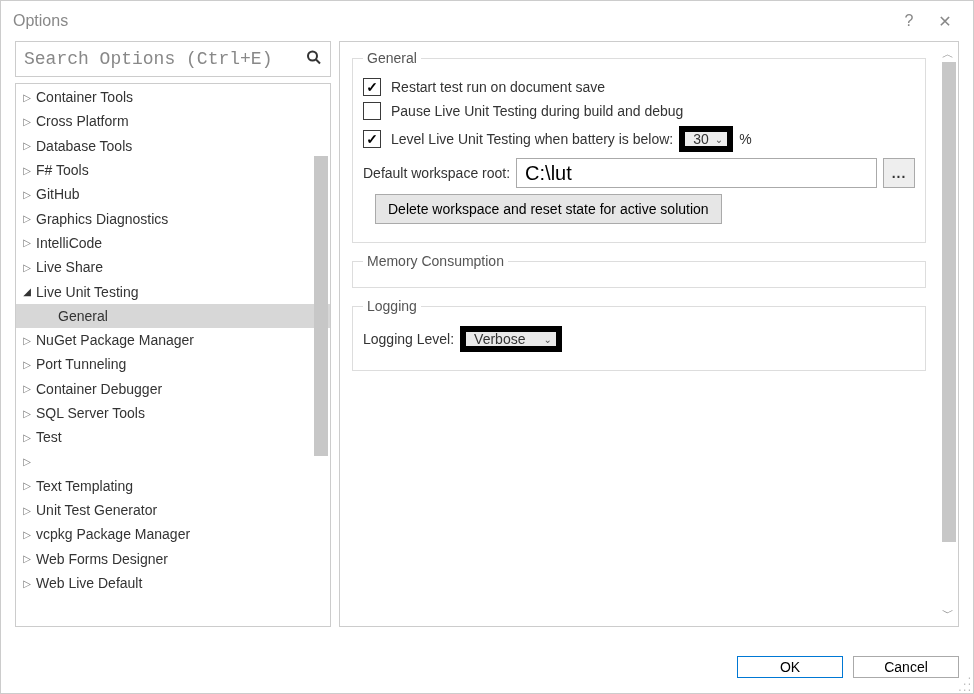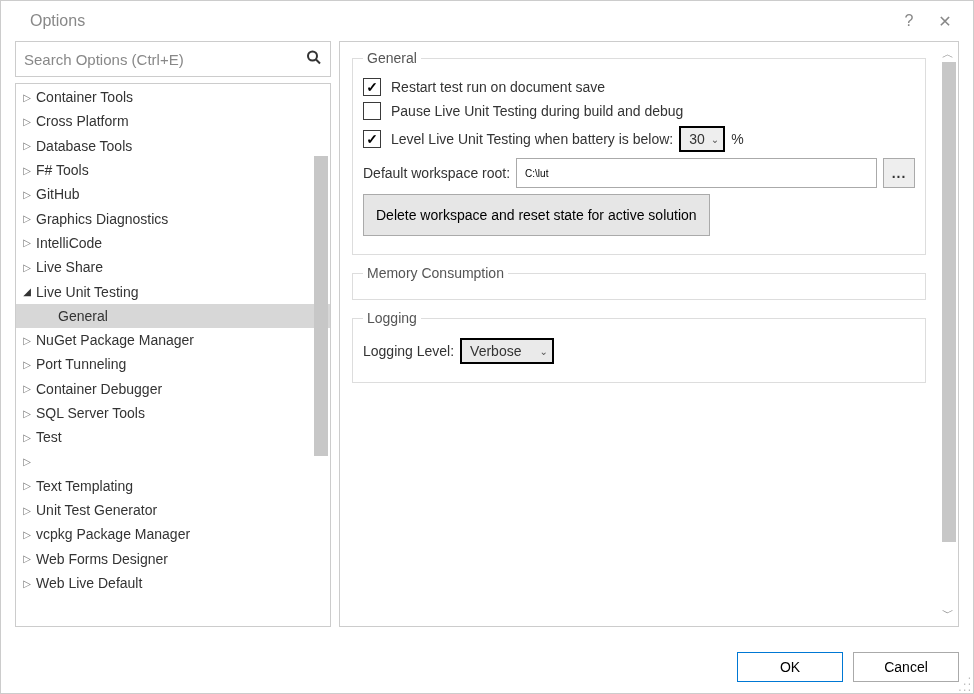--- a/index.html
+++ b/index.html
@@ -17,21 +17,21 @@
     border: 1px solid #ccc;
     position: relative;
     display: flex;
     flex-direction: column;
     box-shadow: 0 4px 20px rgba(0,0,0,0.08);
   }
   .titlebar {
     height: 40px;
     display: flex;
     align-items: center;
-    padding: 0 10px 0 29px;
+    padding: 0 10px 0 12px;
     color: #888;
     font-size: 16px;
   }
   .titlebar-title { flex: 1; }
   .titlebar-btn {
     width: 36px;
     height: 36px;
     display: flex;
     align-items: center;
     justify-content: center;
@@ -55,22 +55,22 @@
     position: relative;
     height: 36px;
     border: 1px solid #ccc;
     margin-bottom: 6px;
   }
   .search-input {
     width: 100%;
     height: 100%;
     border: none;
     padding: 0 36px 0 8px;
-    font-size: 15px;
-    font-family: Liberation Sans, sans-serif;
+    font-size: 18px;
+    font-family: Liberation Mono, monospace;
     color: #8b5cf6;
     outline: none;
   }
   .search-input::placeholder { color: #888; }
   .search-icon {
     position: absolute;
     right: 8px;
     top: 50%;
     transform: translateY(-50%);
     color: #333;
@@ -173,59 +173,60 @@
     margin-right: 4px;
   }
   .checkbox.checked::after {
     content: "✓";
     font-size: 14px;
     font-weight: bold;
     color: #000;
     line-height: 1;
   }
   .num-select, .combo {
-    border: 2px solid #000000;
+    border: 6px solid #000000;
     background: #eee;
     height: 26px;
     display: inline-flex;
     align-items: center;
     padding: 0 4px 0 8px;
     gap: 6px;
   }
   .combo { background: #eaeaea; gap: 18px; }
   .chev {
     font-size: 10px;
     color: #555;
   }
   .textfield {
     flex: 1;
     height: 30px;
     border: 1px solid #aaa;
     padding: 0 8px;
     font-family: inherit;
-    font-size: 10px;
+    font-size: 20px;
     outline: none;
   }
   .browse-btn {
     width: 32px;
     height: 30px;
     border: 1px solid #aaa;
     background: #eee;
     display: flex;
     align-items: center;
     justify-content: center;
     font-weight: bold;
     letter-spacing: 1px;
   }
   .action-btn {
     border: 1px solid #aaa;
     background: #e6e6e6;
-    padding: 12px 12px;
+    padding: 6px 12px;
     font-family: inherit;
     font-size: 14px;
+    margin-left: 12px;
   }
   .numfield {
     width: 72px;
     height: 28px;
     border: 1px solid #aaa;
     padding: 0 6px;
     font-family: inherit;
     font-size: 14px;
     outline: none;
   }
@@ -233,21 +234,21 @@
   .footer {
     height: 52px;
     display: flex;
     align-items: center;
     justify-content: flex-end;
     padding: 0 14px;
     gap: 10px;
   }
   .dlg-btn {
     min-width: 106px;
-    height: 30px;
+    height: 22px;
     border: 1px solid #aaa;
     background: #fff;
     font-family: inherit;
     font-size: 14px;
   }
   .dlg-btn.primary {
     border: 1px solid #0078d4;
   }
   .resize-grip {
     position: absolute;

